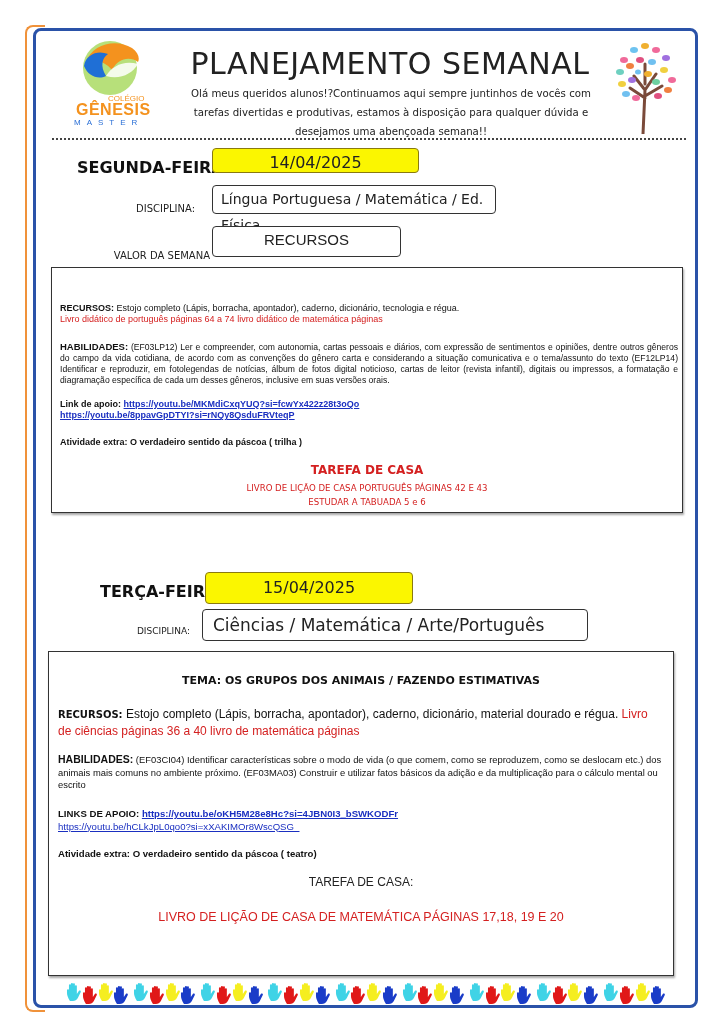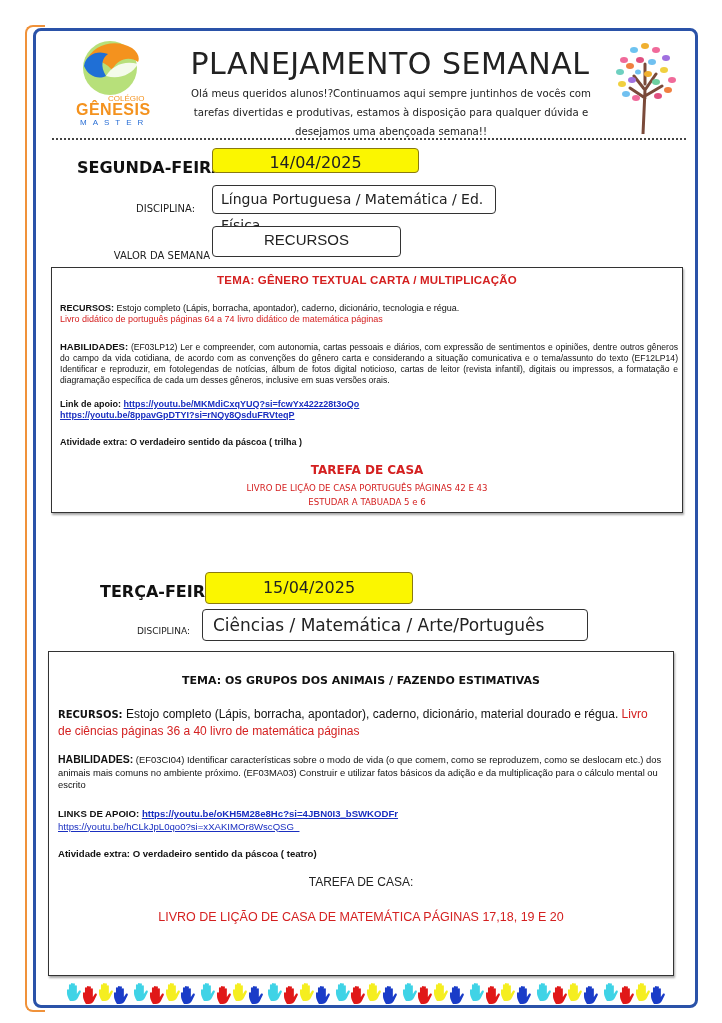--- a/index.html
+++ b/index.html
@@ -37,21 +37,21 @@
 
 <div class="abs logo">
   <svg width="82" height="60" viewBox="0 0 82 60" style="position:absolute;left:0;top:0;">
     <circle cx="38" cy="28" r="27" fill="#b7e07a"></circle>
     <path d="M14,22 C20,4 44,-2 60,8 C66,12 68,18 66,22 C58,16 46,18 40,30 C34,22 22,18 14,22 Z" fill="#f4921e"></path>
     <path d="M12,26 C14,14 26,10 36,14 C30,18 28,26 34,36 C26,40 16,36 12,26 Z" fill="#1f6fd6"></path>
     <path d="M34,36 C40,26 52,20 66,24 C60,34 48,40 34,36 Z" fill="#ffffff" opacity="0.85"></path>
   </svg>
   <div style="position:absolute;left:36px;top:54px;font-size:8px;color:#f4921e;font-family:'Liberation Sans',sans-serif;">COLÉGIO</div>
   <div style="position:absolute;left:4px;top:61px;font-size:16px;font-weight:bold;color:#f4921e;font-family:'Liberation Sans',sans-serif;letter-spacing:0.5px;">GÊNESIS</div>
-  <div style="position:absolute;left:8px;top:78px;font-size:8px;color:#2a6fd6;letter-spacing:6px;font-family:'Liberation Sans',sans-serif;">MASTER</div>
+  <div style="position:absolute;left:2px;top:78px;font-size:8px;color:#2a6fd6;letter-spacing:6px;font-family:'Liberation Sans',sans-serif;">MASTER</div>
 </div>
 
 <div class="abs title">PLANEJAMENTO SEMANAL</div>
 <div class="abs greeting">Olá meus queridos alunos!?Continuamos aqui sempre juntinhos de vocês com tarefas divertidas e produtivas, estamos à disposição para qualquer dúvida e desejamos uma abençoada semana!!</div>
 
 <div class="abs tree">
   <svg width="66" height="94" viewBox="0 0 66 94">
     <path d="M31,94 L33,50 L22,36 M33,50 L44,34 M33,58 L18,48 M33,56 L50,46 M33,44 L33,24" stroke="#7a4a3a" stroke-width="3" fill="none" stroke-linecap="round"></path>
     <g>
       <ellipse cx="12" cy="20" rx="4" ry="3" fill="#f06a9a"></ellipse>
@@ -81,21 +81,20 @@
 <div class="abs dotted"></div>
 
 <div class="abs day-label" style="left:65px;top:158px;">SEGUNDA-FEIRA</div>
 <div class="abs date-box" style="left:212px;top:148px;width:207px;height:25px;line-height:28px;">14/04/2025</div>
 <div class="abs small-label" style="left:100px;top:203px;width:95px;">DISCIPLINA:</div>
 <div class="abs field-box" style="left:212px;top:185px;width:284px;height:29px;line-height:26px;font-size:14px;padding-left:8px;">Língua Portuguesa / Matemática / Ed. Física</div>
 <div class="abs small-label" style="left:80px;top:250px;width:130px;">VALOR DA SEMANA</div>
 <div class="abs field-box" style="left:212px;top:226px;width:189px;height:31px;line-height:26px;text-align:center;font-size:15px;font-family:'Liberation Sans',sans-serif;">RECURSOS</div>
 
 <div class="abs content-box" style="left:51px;top:267px;width:632px;height:246px;">
-  <div class="abs tema1">TEMA:  GÊNERO TEXTUAL CARTA / MULTIPLICAÇÃO</div>
 
   <div class="abs p" style="left:8px;top:35px;width:615px;">
     <span style="font-weight:bold;">RECURSOS:</span><span> Estojo completo (Lápis, borracha, apontador), caderno, dicionário, tecnologia  e régua.</span><br>
     <span class="red">Livro didático de português páginas  64 a 74   livro didático de matemática páginas</span>
   </div>
 
   <div class="abs p" style="left:8px;top:73px;width:618px;text-align:justify;font-size:8.6px;line-height:11px;">
     <span style="font-weight:bold;font-size:9.5px;">HABILIDADES:</span><span> (EF03LP12) Ler e compreender, com autonomia, cartas pessoais e diários, com expressão de sentimentos e opiniões, dentre outros gêneros do campo da vida cotidiana, de acordo com as convenções do gênero carta e considerando a situação comunicativa e o tema/assunto do texto (EF12LP14) Identificar e reproduzir, em fotolegendas de notícias, álbum de fotos digital noticioso, cartas de leitor (revista infantil), digitais ou impressos, a formatação e diagramação específica de cada um desses gêneros, inclusive em suas versões orais.</span>
   </div>
 

